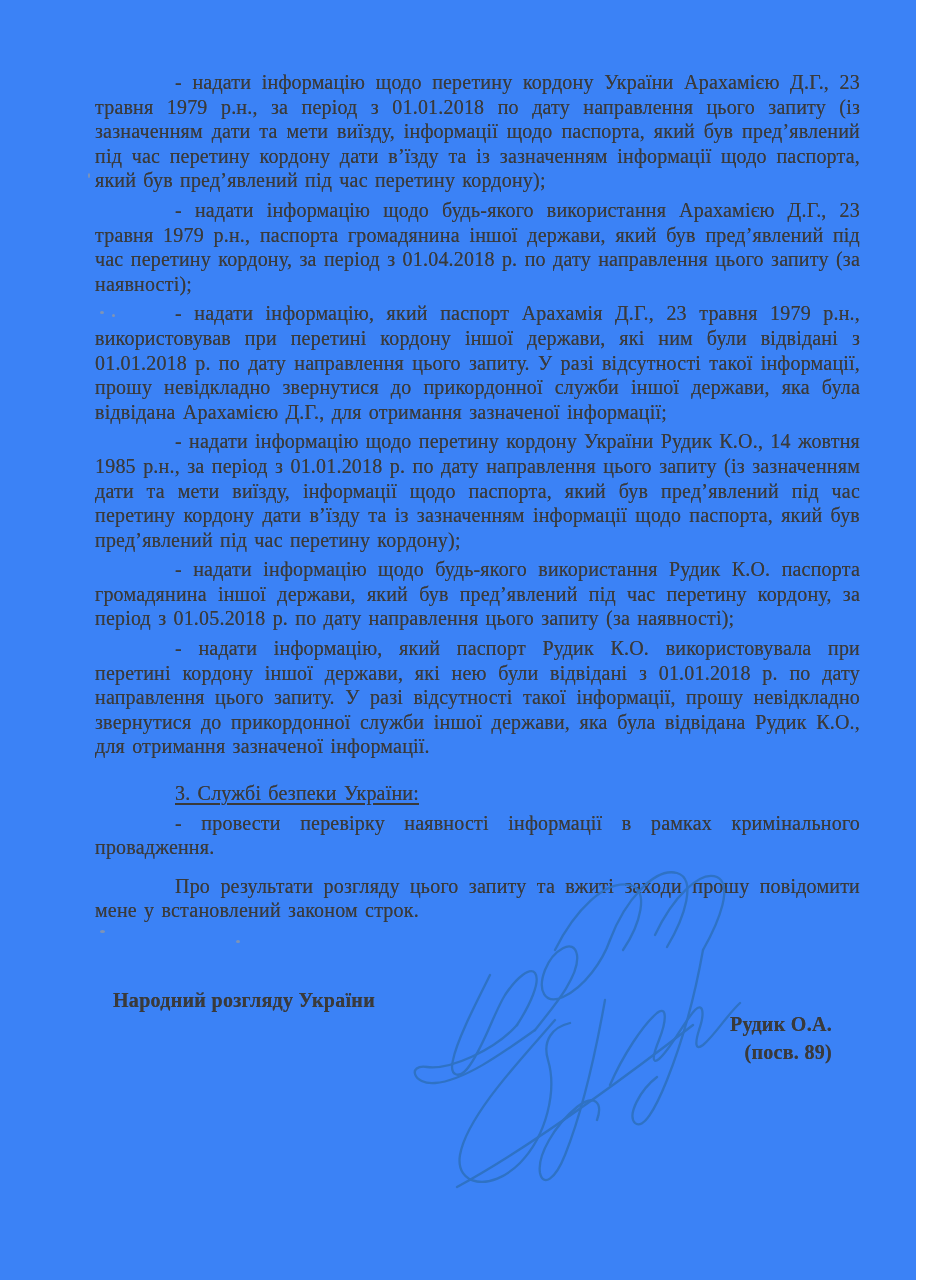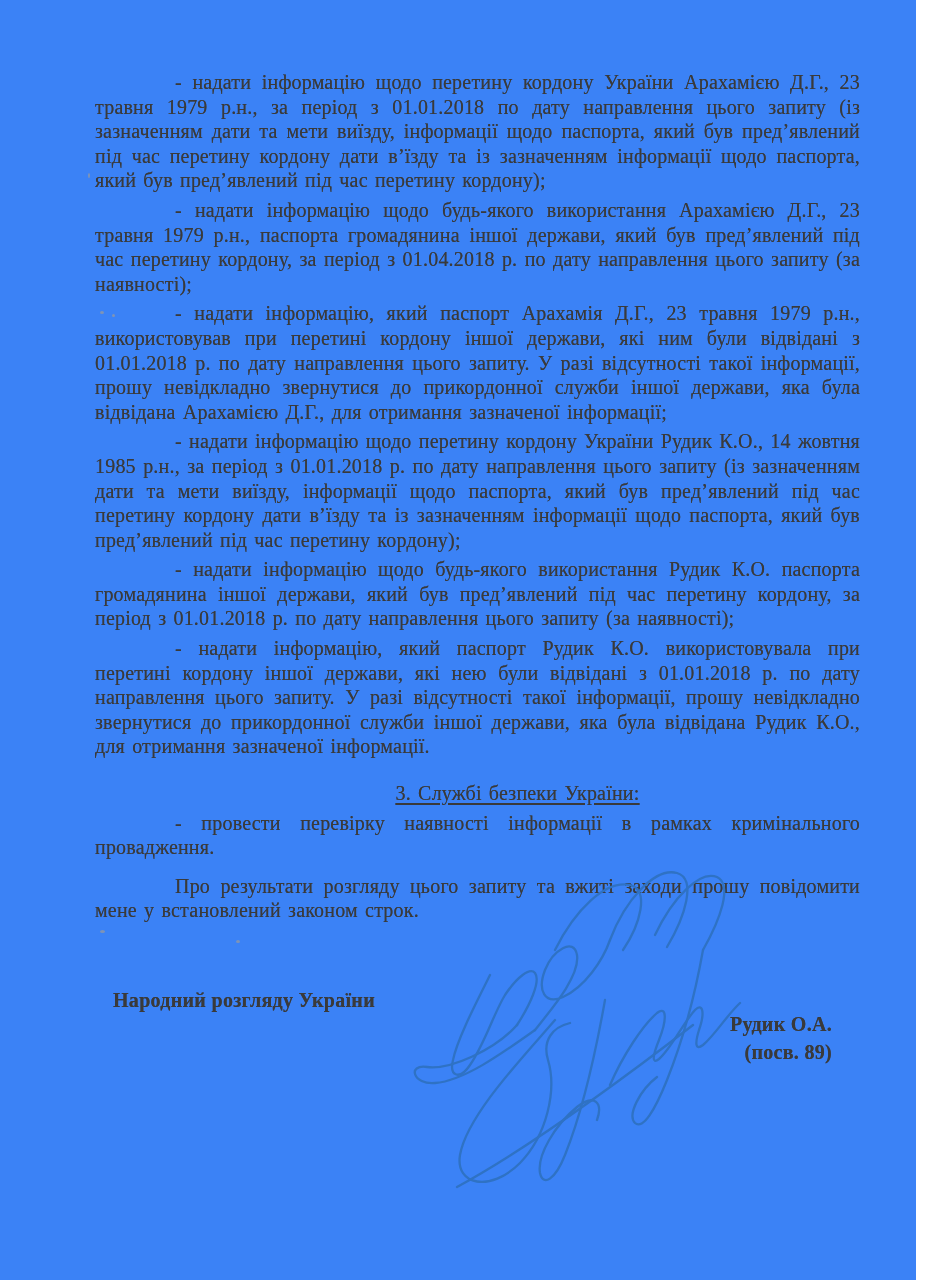--- a/index.html
+++ b/index.html
@@ -27,21 +27,21 @@
     word-spacing: 2px;
     text-align: justify;
     text-shadow: 0 0 0.5px rgba(58,58,58,0.75);
   }
   .content p {
     margin: 0 0 5px 0;
     text-indent: 80px;
   }
   .content p.section-heading {
     margin-top: 22px;
-    text-align: center;
+    text-align: left;
   }
   .section-heading span {
     text-decoration: underline;
     text-underline-offset: 3px;
   }
   .content p.closing {
     margin-top: 14px;
   }
   .signoff {
     position: absolute;
@@ -93,21 +93,21 @@
 </head>
 <body>
 
 <div class="page">
 
   <div class="content">
     <p>- надати інформацію щодо перетину кордону України Арахамією Д.Г., 23 травня 1979 р.н., за період з 01.01.2018 по дату направлення цього запиту (із зазначенням дати та мети виїзду, інформації щодо паспорта, який був пред’явлений під час перетину кордону дати в’їзду та із зазначенням інформації щодо паспорта, який був пред’явлений під час перетину кордону);</p>
     <p>- надати інформацію щодо будь-якого використання Арахамією Д.Г., 23 травня 1979 р.н., паспорта громадянина іншої держави, який був пред’явлений під час перетину кордону, за період з 01.04.2018 р. по дату направлення цього запиту (за наявності);</p>
     <p>- надати інформацію, який паспорт Арахамія Д.Г., 23 травня 1979 р.н., використовував при перетині кордону іншої держави, які ним були відвідані з 01.01.2018 р. по дату направлення цього запиту. У разі відсутності такої інформації, прошу невідкладно звернутися до прикордонної служби  іншої держави, яка була відвідана Арахамією Д.Г., для отримання зазначеної інформації;</p>
     <p>- надати інформацію щодо перетину кордону України Рудик К.О., 14 жовтня 1985 р.н., за період з 01.01.2018 р. по дату направлення цього запиту (із зазначенням дати та мети виїзду, інформації щодо паспорта, який був пред’явлений під час перетину кордону дати в’їзду та із зазначенням інформації щодо паспорта, який був пред’явлений під час перетину кордону);</p>
-    <p>- надати інформацію щодо будь-якого використання Рудик К.О. паспорта громадянина іншої держави, який був пред’явлений під час перетину кордону, за період з 01.01.2018 р. по дату направлення цього запиту (за наявності);</p>
+    <p>- надати інформацію щодо будь-якого використання Рудик К.О. паспорта громадянина іншої держави, який був пред’явлений під час перетину кордону, за період з 01.05.2018 р. по дату направлення цього запиту (за наявності);</p>
     <p>- надати інформацію, який паспорт Рудик К.О. використовувала при перетині кордону іншої держави, які нею були відвідані з 01.01.2018 р. по дату направлення цього запиту. У разі відсутності такої інформації, прошу невідкладно звернутися до прикордонної служби  іншої держави, яка була відвідана Рудик К.О., для отримання зазначеної інформації.</p>
 
     <p class="section-heading"><span>3. Службі безпеки України:</span></p>
     <p>- провести перевірку наявності інформації в рамках кримінального провадження.</p>
 
     <p class="closing">Про результати розгляду цього запиту та вжиті заходи прошу повідомити мене у встановлений законом строк.</p>
   </div>
 
   <div class="signoff">
     <div>Народний розгляду України</div>

